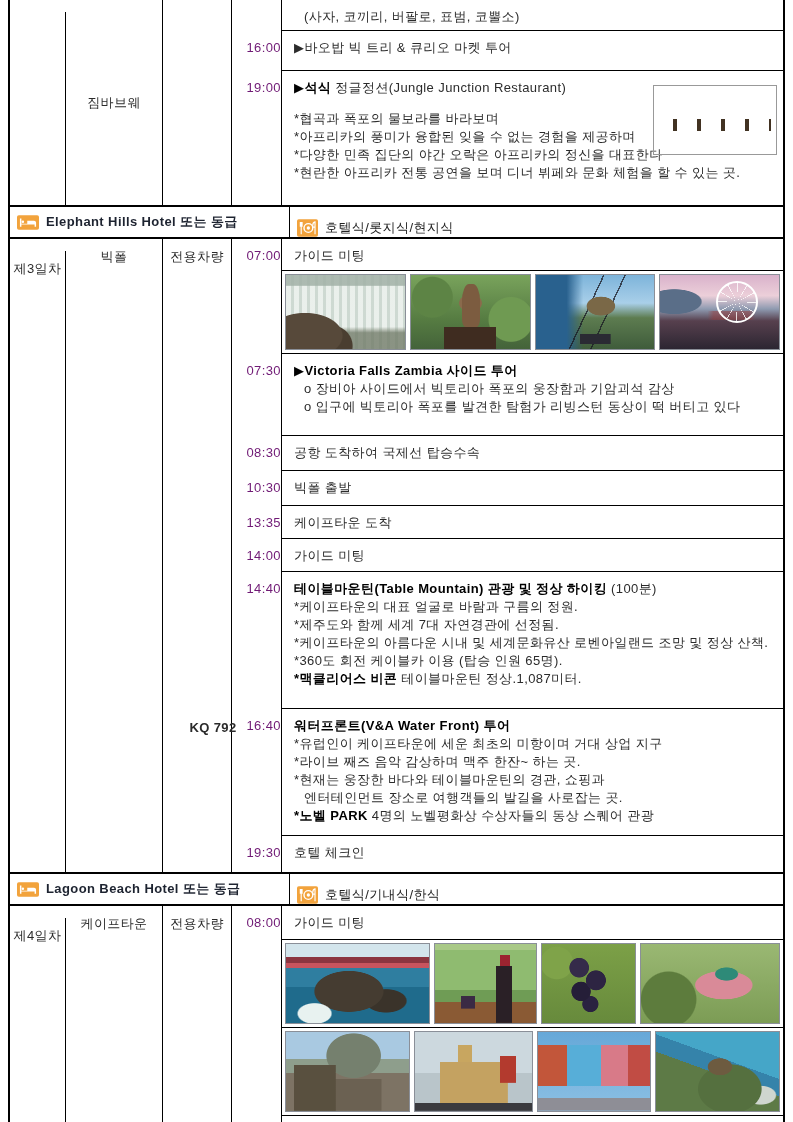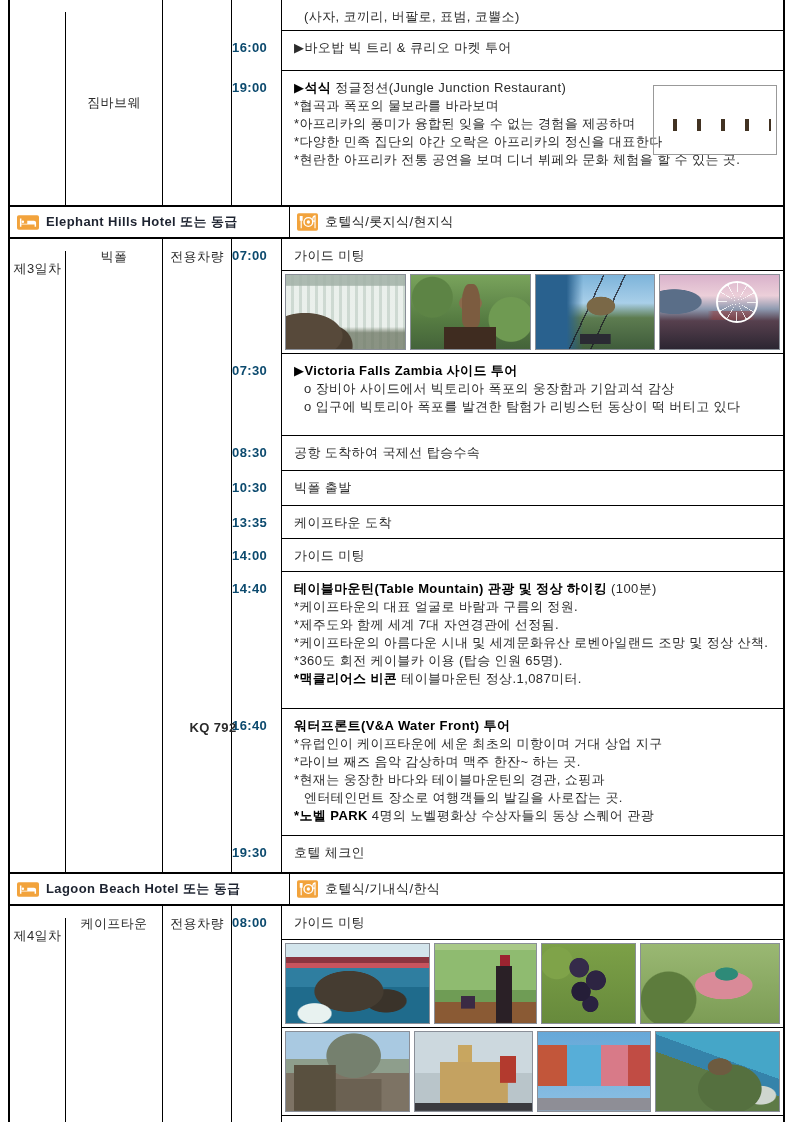--- a/index.html
+++ b/index.html
@@ -16,32 +16,32 @@
        display:flex;justify-content:center;}
   .col-day{width:56px;margin-top:12px;}
   .col-loc{width:97px;}
   .col-trans{width:69px;}
   .col .lbl{padding-top:9px;text-align:center;}
   .col.vcenter{align-items:center;}
   .col.vcenter .lbl{padding-top:0;}
   .flight{position:absolute;top:481px;left:16px;width:100%;text-align:center;font-weight:bold;}
   .rows{flex:1 1 auto;display:flex;flex-direction:column;min-width:0;}
   .row{display:flex;flex:0 0 auto;}
-  .rtime{flex:0 0 50px;border-right:1.5px solid #000;text-align:left;
-         padding-top:9px;font-weight:bold;color:#0c4a6e;}
+  .rtime{flex:0 0 50px;border-right:1.5px solid #000;text-align:right;
+         padding-top:9px;font-weight:normal;color:#701a75;}
   .rdesc{flex:1 1 auto;position:relative;padding:8px 8px 4px 12px;min-width:0;}
   .row:not(.last) .rdesc{border-bottom:1.5px solid #000;}
   .line{line-height:18px;white-space:nowrap;}
   .line .b{font-weight:bold;color:#000;}
   .line.ind1{padding-left:10px;}
-  .line.gap{}
+  .line.gap{margin-bottom:13px;}
   
   .hotelbar{display:flex;flex:0 0 auto;height:34px;border-top:2px solid #000;border-bottom:2px solid #000;}
   .hotelbar .hleft{flex:0 0 280px;border-right:1.5px solid #000;display:flex;align-items:center;gap:7px;padding-left:7px;text-align:center;}
-  .hotelbar .hright{flex:1 1 auto;display:flex;align-items:center;gap:7px;padding-left:7px;}
+  .hotelbar .hright{flex:1 1 auto;display:flex;align-items:flex-end;gap:7px;padding-left:7px;}
   .hname{font-weight:bold;color:#1d2330;}
   .mname{color:#222;}
   .icoN{display:inline-flex;flex:0 0 auto;}
   
   .rdesc.strip{display:flex;gap:4px;padding:3px;}
   .photo{position:relative;overflow:hidden;flex:1 1 0;border:1px solid #8a8f98;background:#bbb;}
   .inphoto{position:absolute;top:14px;right:6px;width:124px;height:70px;border:1px solid #999;overflow:hidden;}
   
   .ph-night{background:
      radial-gradient(circle at 11% 46%, #fff 0 2px, rgba(255,255,230,.5) 3px, transparent 7px),

